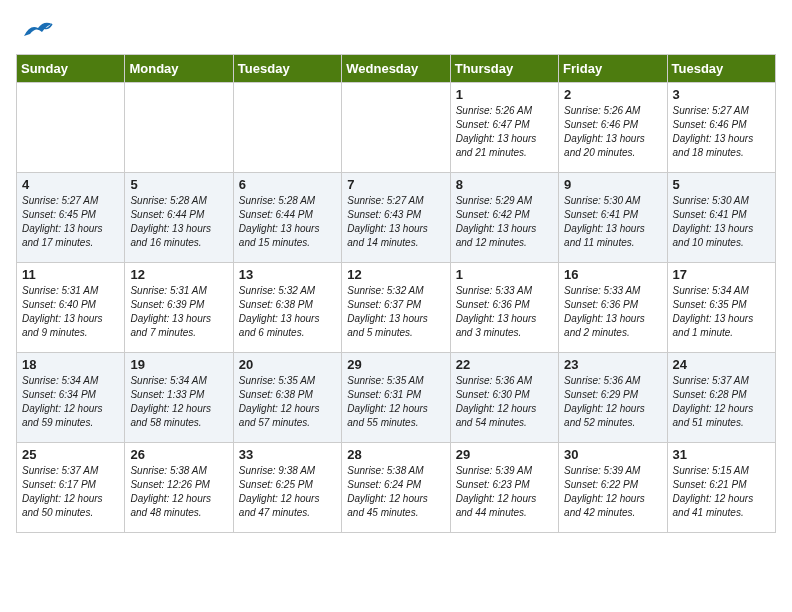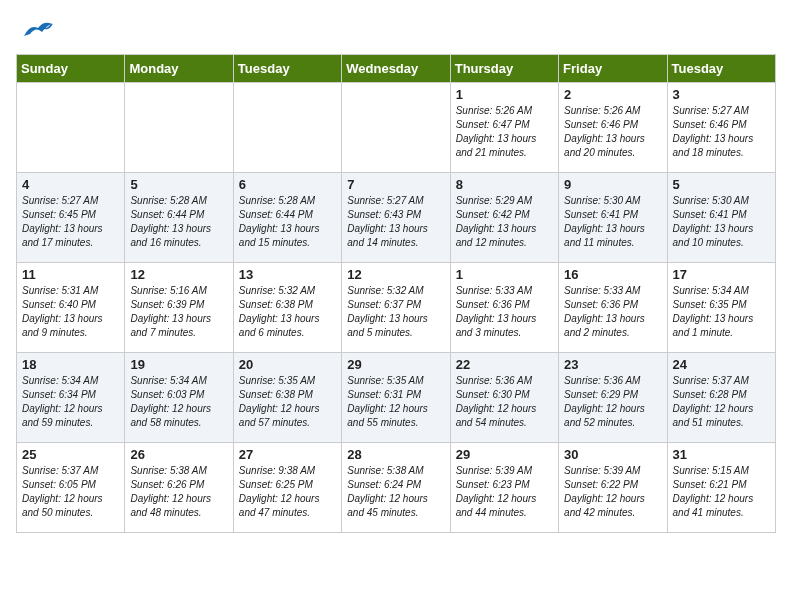--- a/index.html
+++ b/index.html
@@ -202,21 +202,21 @@
       <tr>
         <td>
           <span class="day-num">11</span>
           <div class="cell-text">Sunrise: 5:31 AM
 Sunset: 6:40 PM
 Daylight: 13 hours
 and 9 minutes.</div>
         </td>
         <td>
           <span class="day-num">12</span>
-          <div class="cell-text">Sunrise: 5:16 AM
+          <div class="cell-text">Sunrise: 5:31 AM
 Sunset: 6:39 PM
 Daylight: 13 hours
 and 7 minutes.</div>
         </td>
         <td>
           <span class="day-num">13</span>
           <div class="cell-text">Sunrise: 5:32 AM
 Sunset: 6:38 PM
 Daylight: 13 hours
 and 6 minutes.</div>
@@ -254,21 +254,21 @@
         <td>
           <span class="day-num">18</span>
           <div class="cell-text">Sunrise: 5:34 AM
 Sunset: 6:34 PM
 Daylight: 12 hours
 and 59 minutes.</div>
         </td>
         <td>
           <span class="day-num">19</span>
           <div class="cell-text">Sunrise: 5:34 AM
-Sunset: 6:03 PM
+Sunset: 1:33 PM
 Daylight: 12 hours
 and 58 minutes.</div>
         </td>
         <td>
           <span class="day-num">20</span>
           <div class="cell-text">Sunrise: 5:35 AM
 Sunset: 6:38 PM
 Daylight: 12 hours
 and 57 minutes.</div>
         </td>
@@ -298,33 +298,33 @@
           <div class="cell-text">Sunrise: 5:37 AM
 Sunset: 6:28 PM
 Daylight: 12 hours
 and 51 minutes.</div>
         </td>
       </tr>
       <tr>
         <td>
           <span class="day-num">25</span>
           <div class="cell-text">Sunrise: 5:37 AM
-Sunset: 6:05 PM
+Sunset: 6:17 PM
 Daylight: 12 hours
 and 50 minutes.</div>
         </td>
         <td>
           <span class="day-num">26</span>
           <div class="cell-text">Sunrise: 5:38 AM
-Sunset: 6:26 PM
+Sunset: 12:26 PM
 Daylight: 12 hours
 and 48 minutes.</div>
         </td>
         <td>
-          <span class="day-num">27</span>
+          <span class="day-num">33</span>
           <div class="cell-text">Sunrise: 9:38 AM
 Sunset: 6:25 PM
 Daylight: 12 hours
 and 47 minutes.</div>
         </td>
         <td>
           <span class="day-num">28</span>
           <div class="cell-text">Sunrise: 5:38 AM
 Sunset: 6:24 PM
 Daylight: 12 hours

